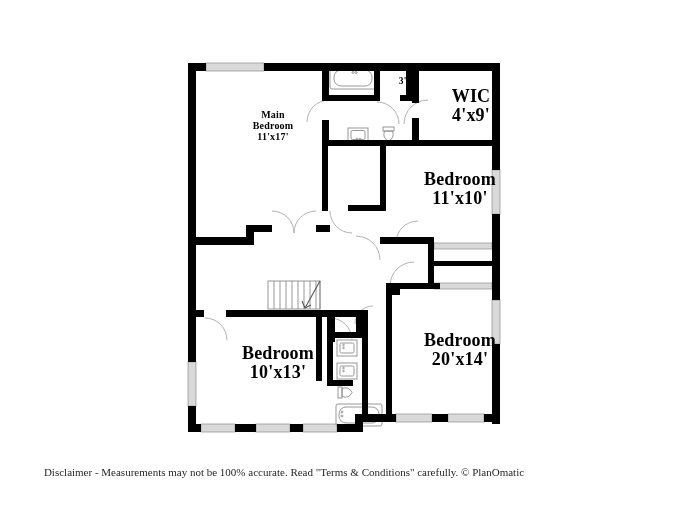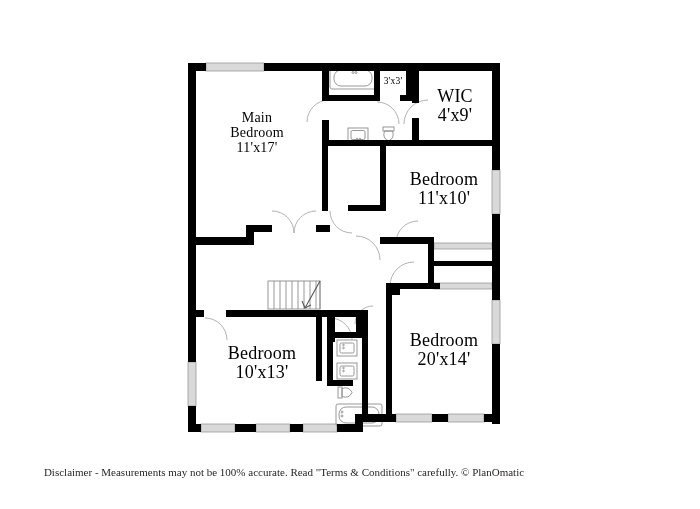--- a/index.html
+++ b/index.html
@@ -25,33 +25,34 @@
     left: 0; top: 0;
     width: 700px;
     height: 509px;
     display: block;
   }
   .room-label {
     position: absolute;
     text-align: center;
     color: #000000;
     font-family: "Liberation Serif", serif;
-    font-weight: normal;
+    font-weight: bold;
     line-height: 1.08;
     white-space: nowrap;
     letter-spacing: 0.2px;
+    padding-left: 16px;
   }
   .room-label .rl-name {
     display: block;
   }
   .room-label .rl-dims {
     display: block;
   }
   .lbl-main {
-    font-size: 14px;
+    font-size: 10px;
   }
   .lbl-big {
     font-size: 18px;
   }
   .lbl-med {
     font-size: 11.5px;
   }
   .lbl-small {
     font-size: 9.5px;
   }

